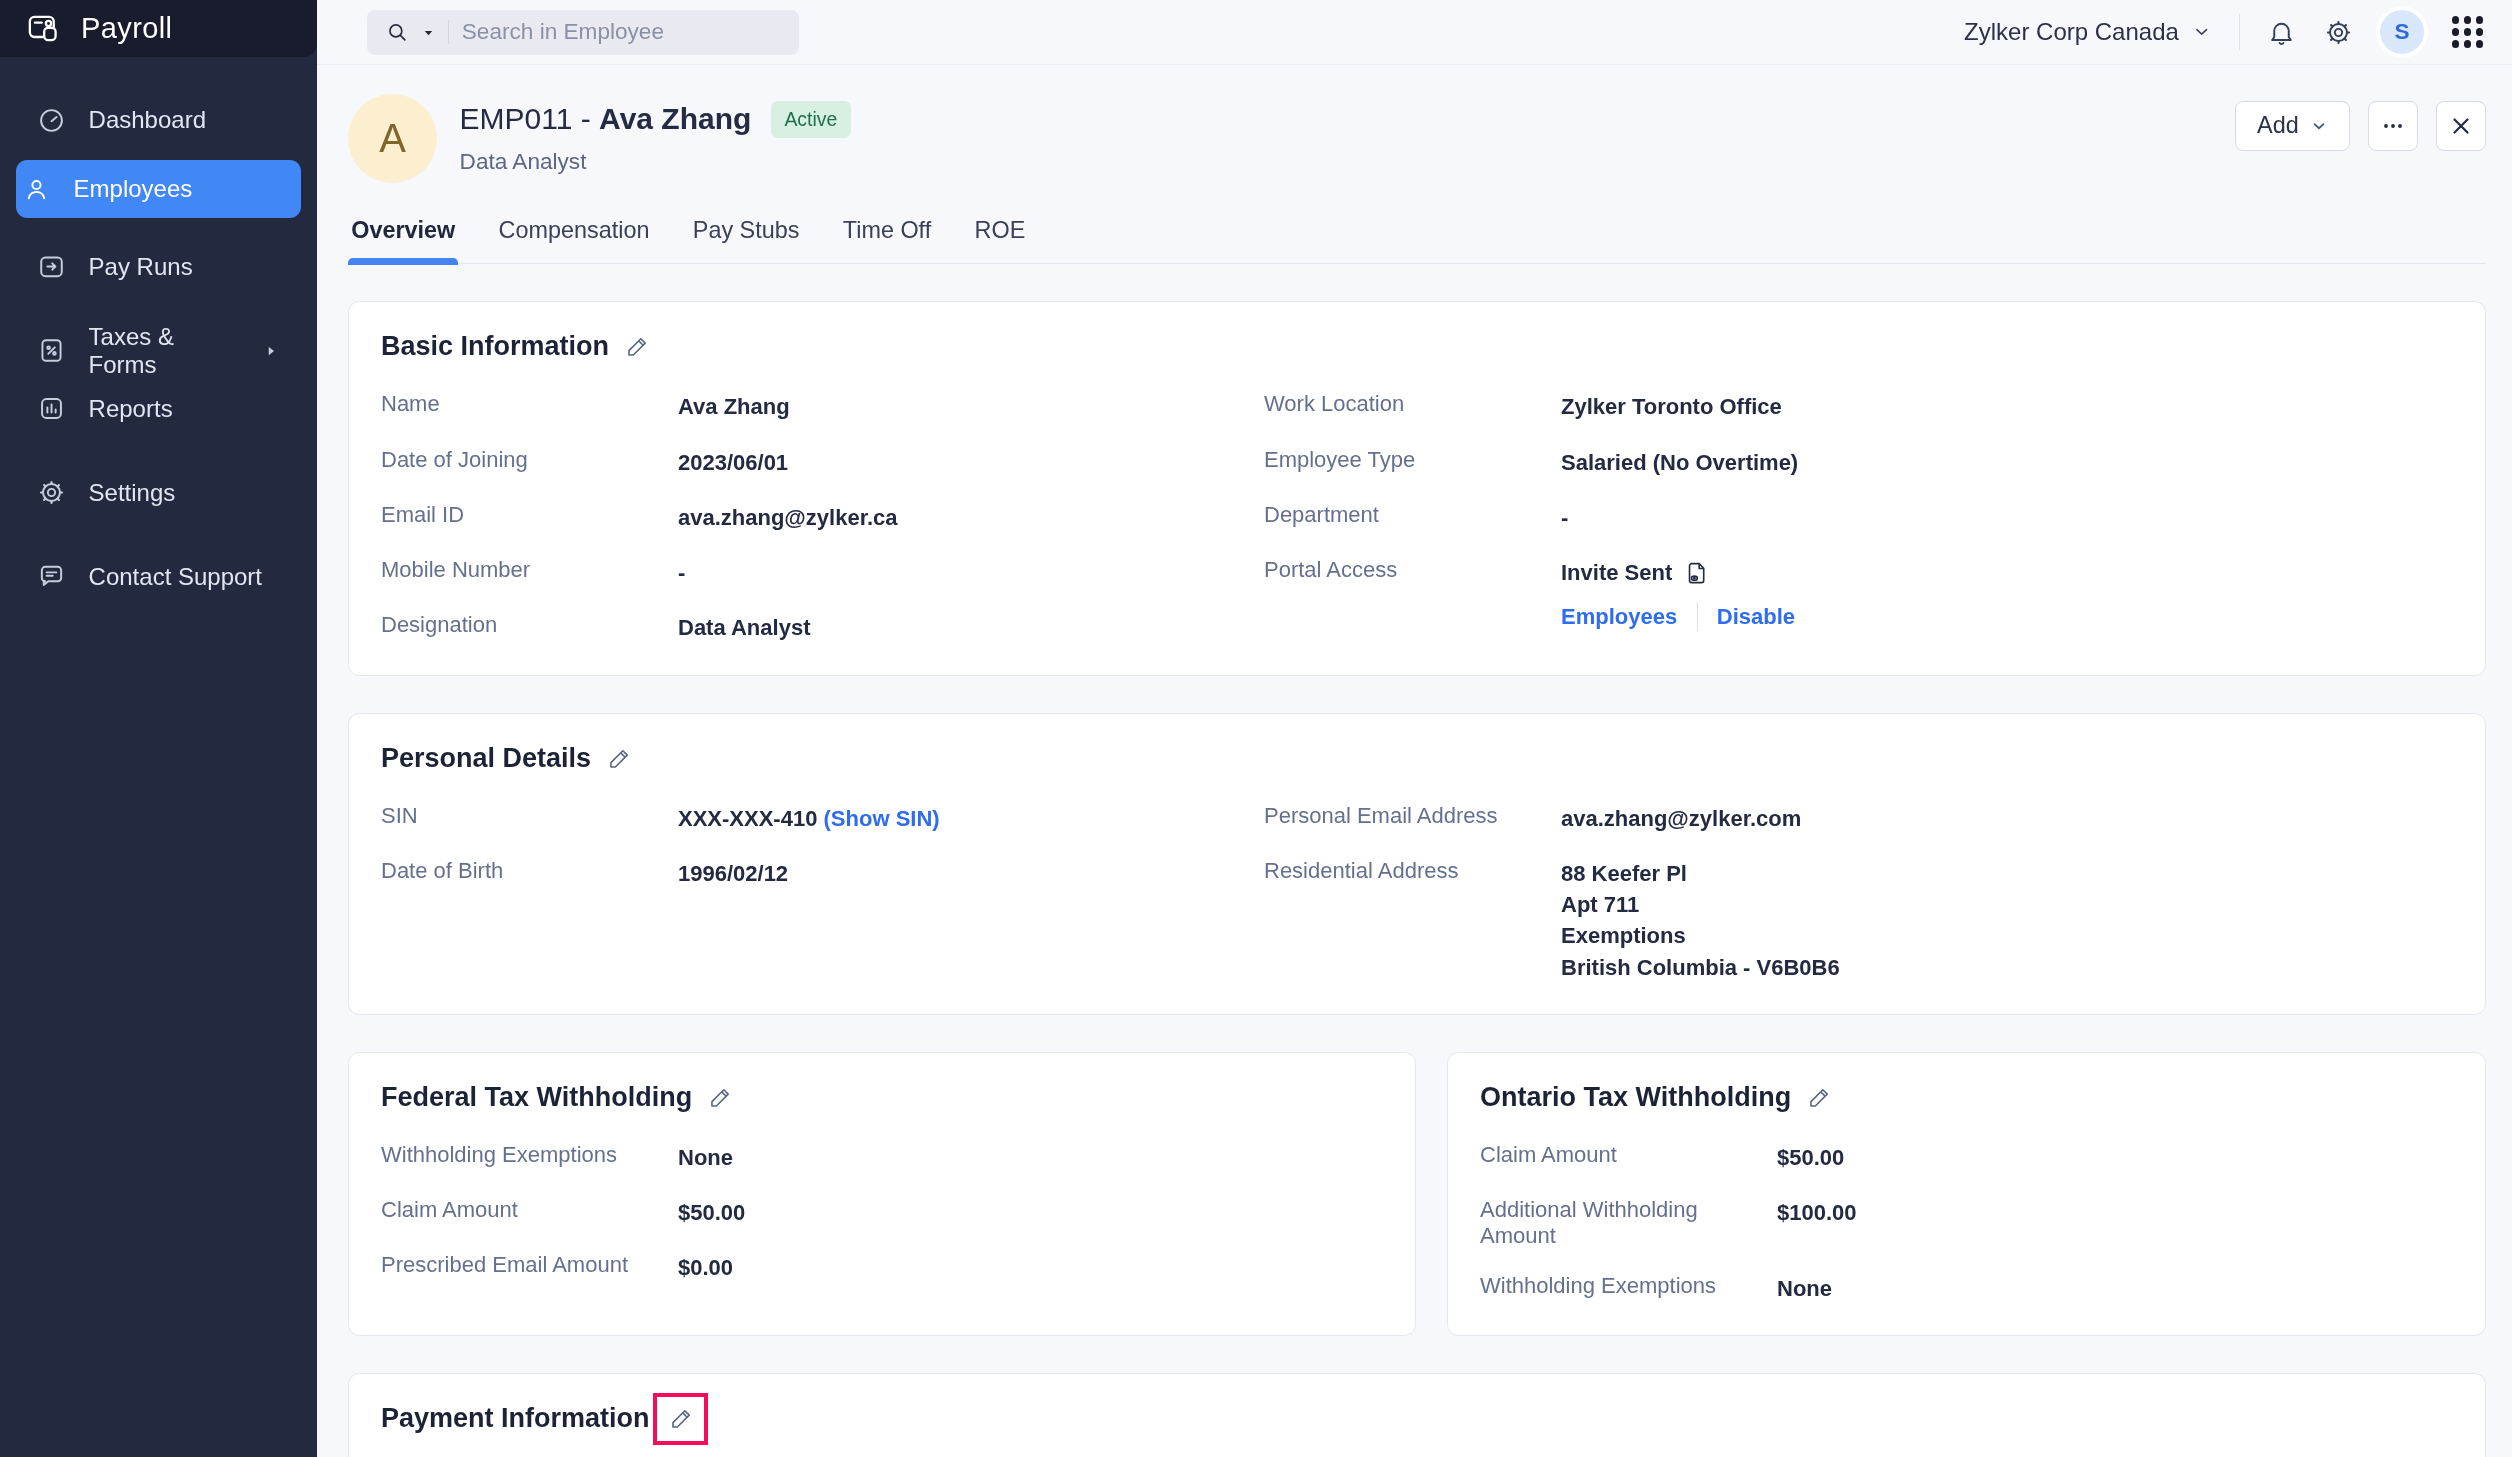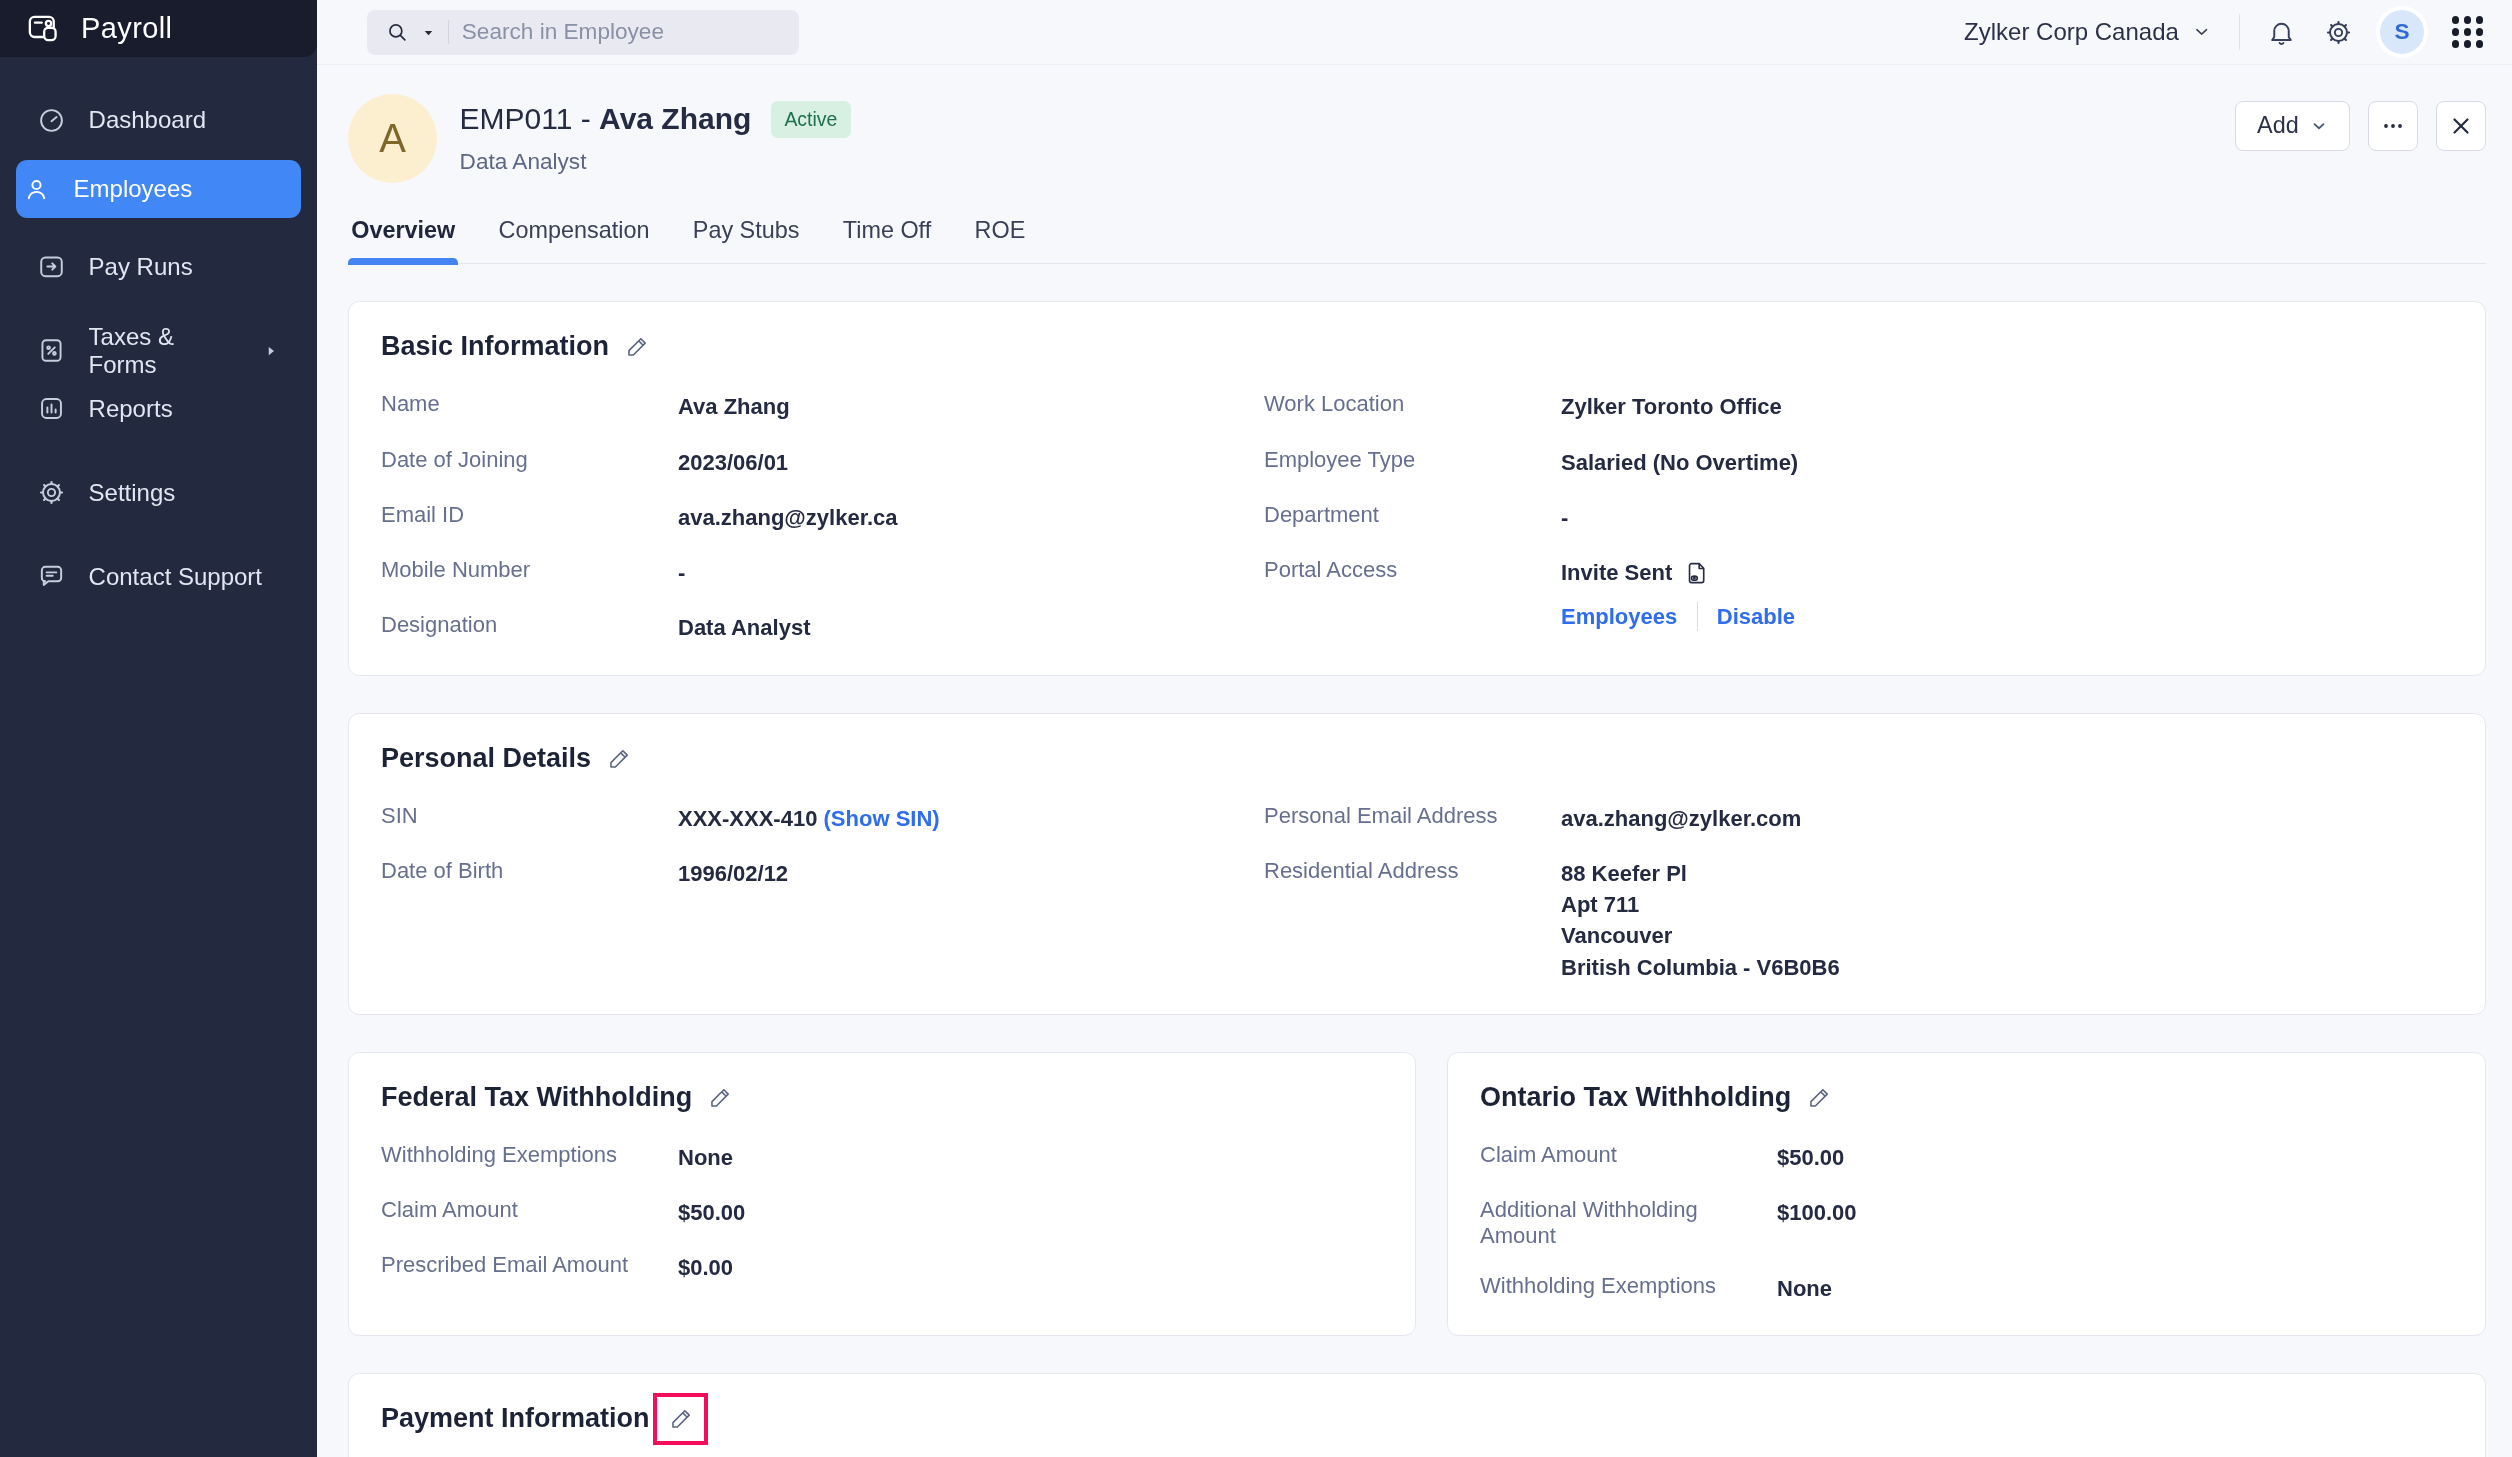--- a/index.html
+++ b/index.html
@@ -436,21 +436,21 @@
       <div>
         <div class="row">
           <span class="label">Personal Email Address</span>
           <span class="value">ava.zhang@zylker.com</span>
         </div>
         <div class="row">
           <span class="label">Residential Address</span>
           <span class="value">
             <div>88 Keefer Pl</div>
             <div>Apt 711</div>
-            <div>Vancouver</div>
+            <div>Exemptions</div>
             <div>British Columbia - V6B0B6</div>
           </span>
         </div>
       </div>
     </div>
   </section>
 
   <div class="tax-grid">
     <section class="card">
       <div class="card-title-row">

